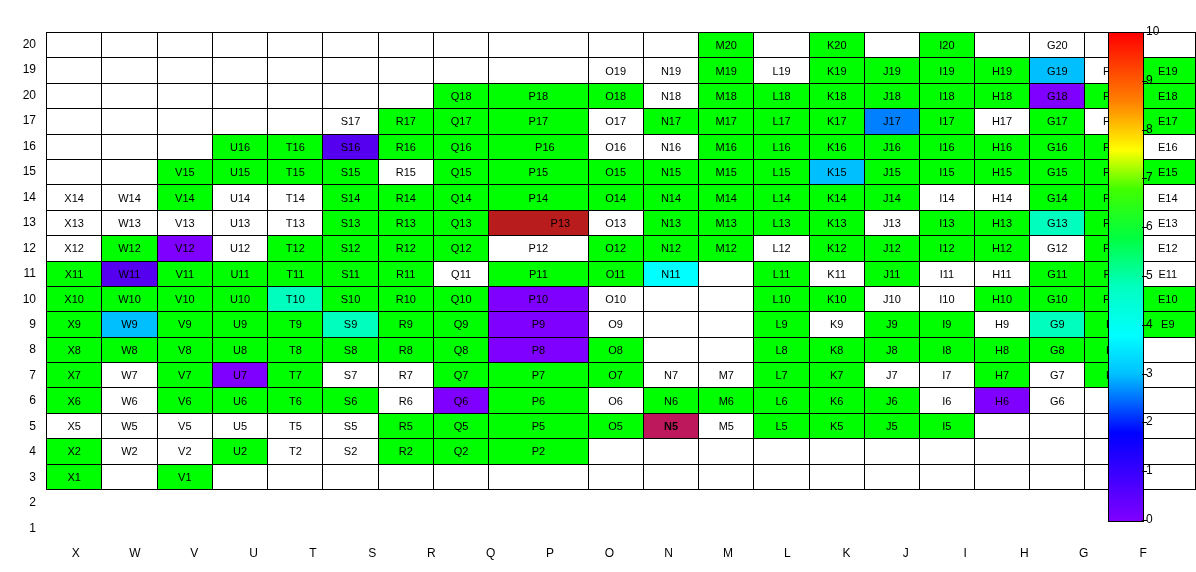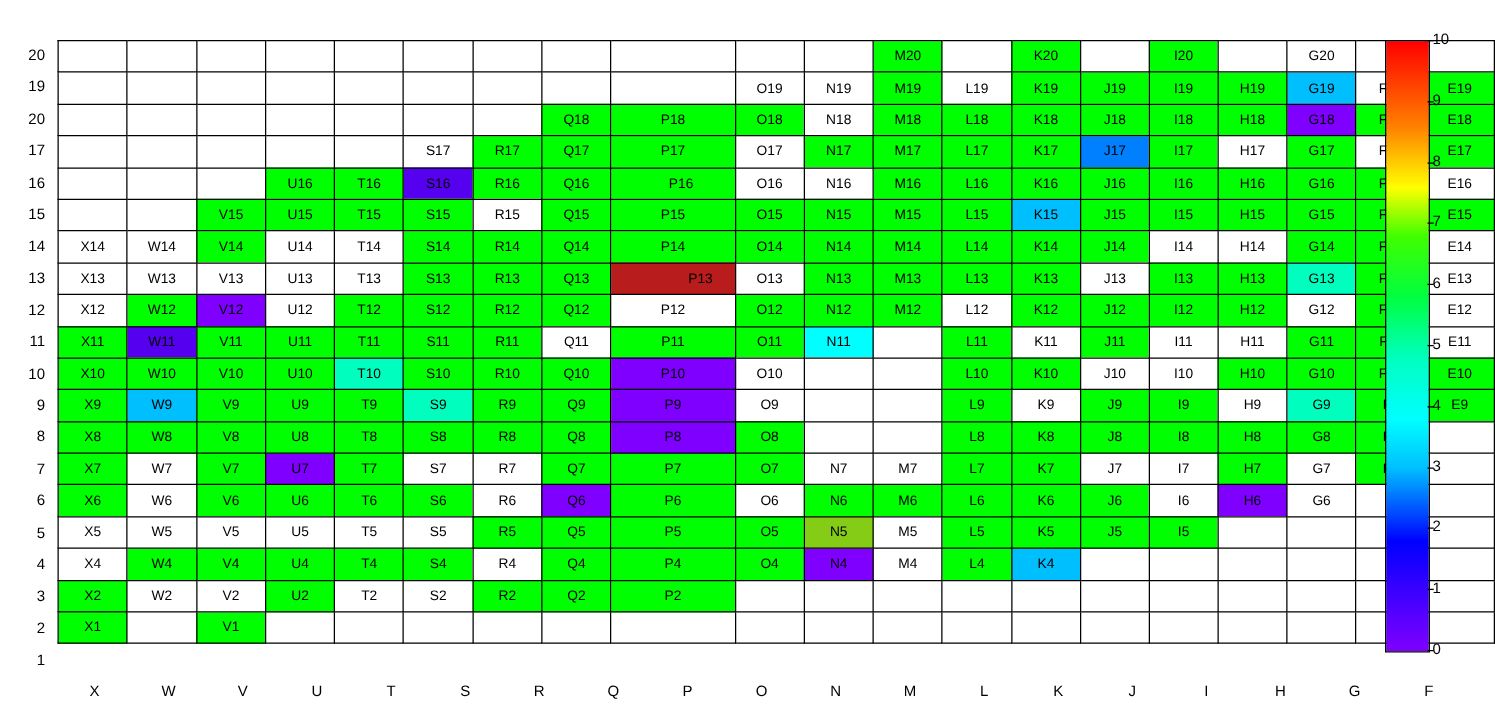--- a/index.html
+++ b/index.html
@@ -363,48 +363,26 @@
             <td style="background: rgb(255, 255, 255);">X5</td>
             <td style="background: rgb(255, 255, 255);">W5</td>
             <td style="background: rgb(255, 255, 255);">V5</td>
             <td style="background: rgb(255, 255, 255);">U5</td>
             <td style="background: rgb(255, 255, 255);">T5</td>
             <td style="background: rgb(255, 255, 255);">S5</td>
             <td style="background: rgb(0, 255, 0);">R5</td>
             <td style="background: rgb(0, 255, 0);">Q5</td>
             <td style="background: rgb(0, 255, 0);">P5</td>
             <td style="background: rgb(0, 255, 0);">O5</td>
-            <td style="background: #84cc16;">N5</td>
+            <td style="background: #be185d; font-weight: bold;">N5</td>
             <td style="background: rgb(255, 255, 255);">M5</td>
             <td style="background: rgb(0, 255, 0);">L5</td>
             <td style="background: rgb(0, 255, 0);">K5</td>
             <td style="background: rgb(0, 255, 0);">J5</td>
             <td style="background: rgb(0, 255, 0);">I5</td>
-            <td class="empty"></td>
-            <td class="empty"></td>
-            <td class="empty"></td>
-            <td class="empty"></td>
-          </tr>
-          <tr>
-            <td style="background: rgb(255, 255, 255);">X4</td>
-            <td style="background: rgb(0, 255, 0);">W4</td>
-            <td style="background: rgb(0, 255, 0);">V4</td>
-            <td style="background: rgb(0, 255, 0);">U4</td>
-            <td style="background: rgb(0, 255, 0);">T4</td>
-            <td style="background: rgb(0, 255, 0);">S4</td>
-            <td style="background: rgb(255, 255, 255);">R4</td>
-            <td style="background: rgb(0, 255, 0);">Q4</td>
-            <td style="background: rgb(0, 255, 0);">P4</td>
-            <td style="background: rgb(0, 255, 0);">O4</td>
-            <td style="background: rgb(127, 0, 255);">N4</td>
-            <td style="background: rgb(255, 255, 255);">M4</td>
-            <td style="background: rgb(0, 255, 0);">L4</td>
-            <td style="background: rgb(0, 191, 255);">K4</td>
-            <td class="empty"></td>
-            <td class="empty"></td>
             <td class="empty"></td>
             <td class="empty"></td>
             <td class="empty"></td>
             <td class="empty"></td>
           </tr>
           <tr>
             <td style="background: rgb(0, 255, 0);">X2</td>
             <td style="background: rgb(255, 255, 255);">W2</td>
             <td style="background: rgb(255, 255, 255);">V2</td>
             <td style="background: rgb(0, 255, 0);">U2</td>

